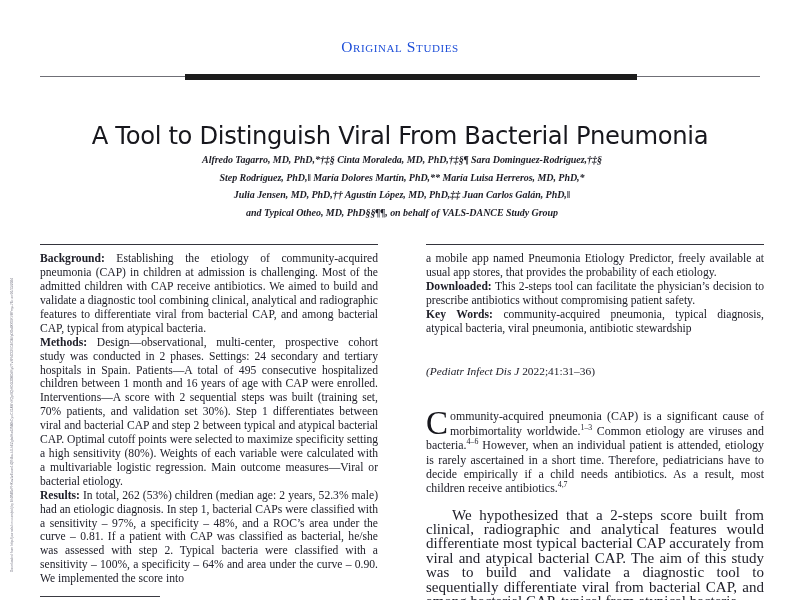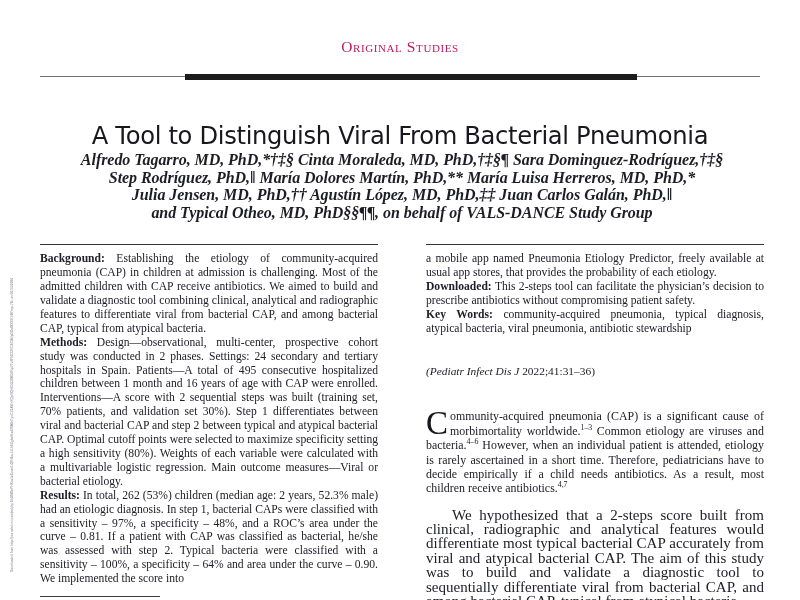--- a/index.html
+++ b/index.html
@@ -54,21 +54,21 @@
     position: absolute;
     left: 0;
     right: 0;
     top: 38px;
     text-align: center;
   }
   #running-head-title {
     font-family: "Liberation Serif", "DejaVu Serif", serif;
     font-size: 15.5px;
     letter-spacing: 0.6px;
-    color: #be185d;
+    color: #1d4ed8;
     font-variant: small-caps;
     text-transform: none;
     line-height: 1;
     display: inline-block;
   }
   #rule-wrap {
     position: absolute;
     left: 40px;
     right: 40px;
     top: 74px;
@@ -111,21 +111,21 @@
   
   #authors {
     position: absolute;
     left: 50px;
     right: 46px;
     top: 151px;
     text-align: center;
     font-family: "Liberation Serif", "DejaVu Serif", serif;
     font-style: italic;
     font-weight: 700;
-    font-size: 16px;
+    font-size: 10px;
     line-height: 17.6px;
     color: #1d1d26;
     letter-spacing: -0.05px;
   }
   #authors .author-line { display: block; white-space: nowrap; }
 
   
   #columns {
     position: absolute;
     left: 40px;

